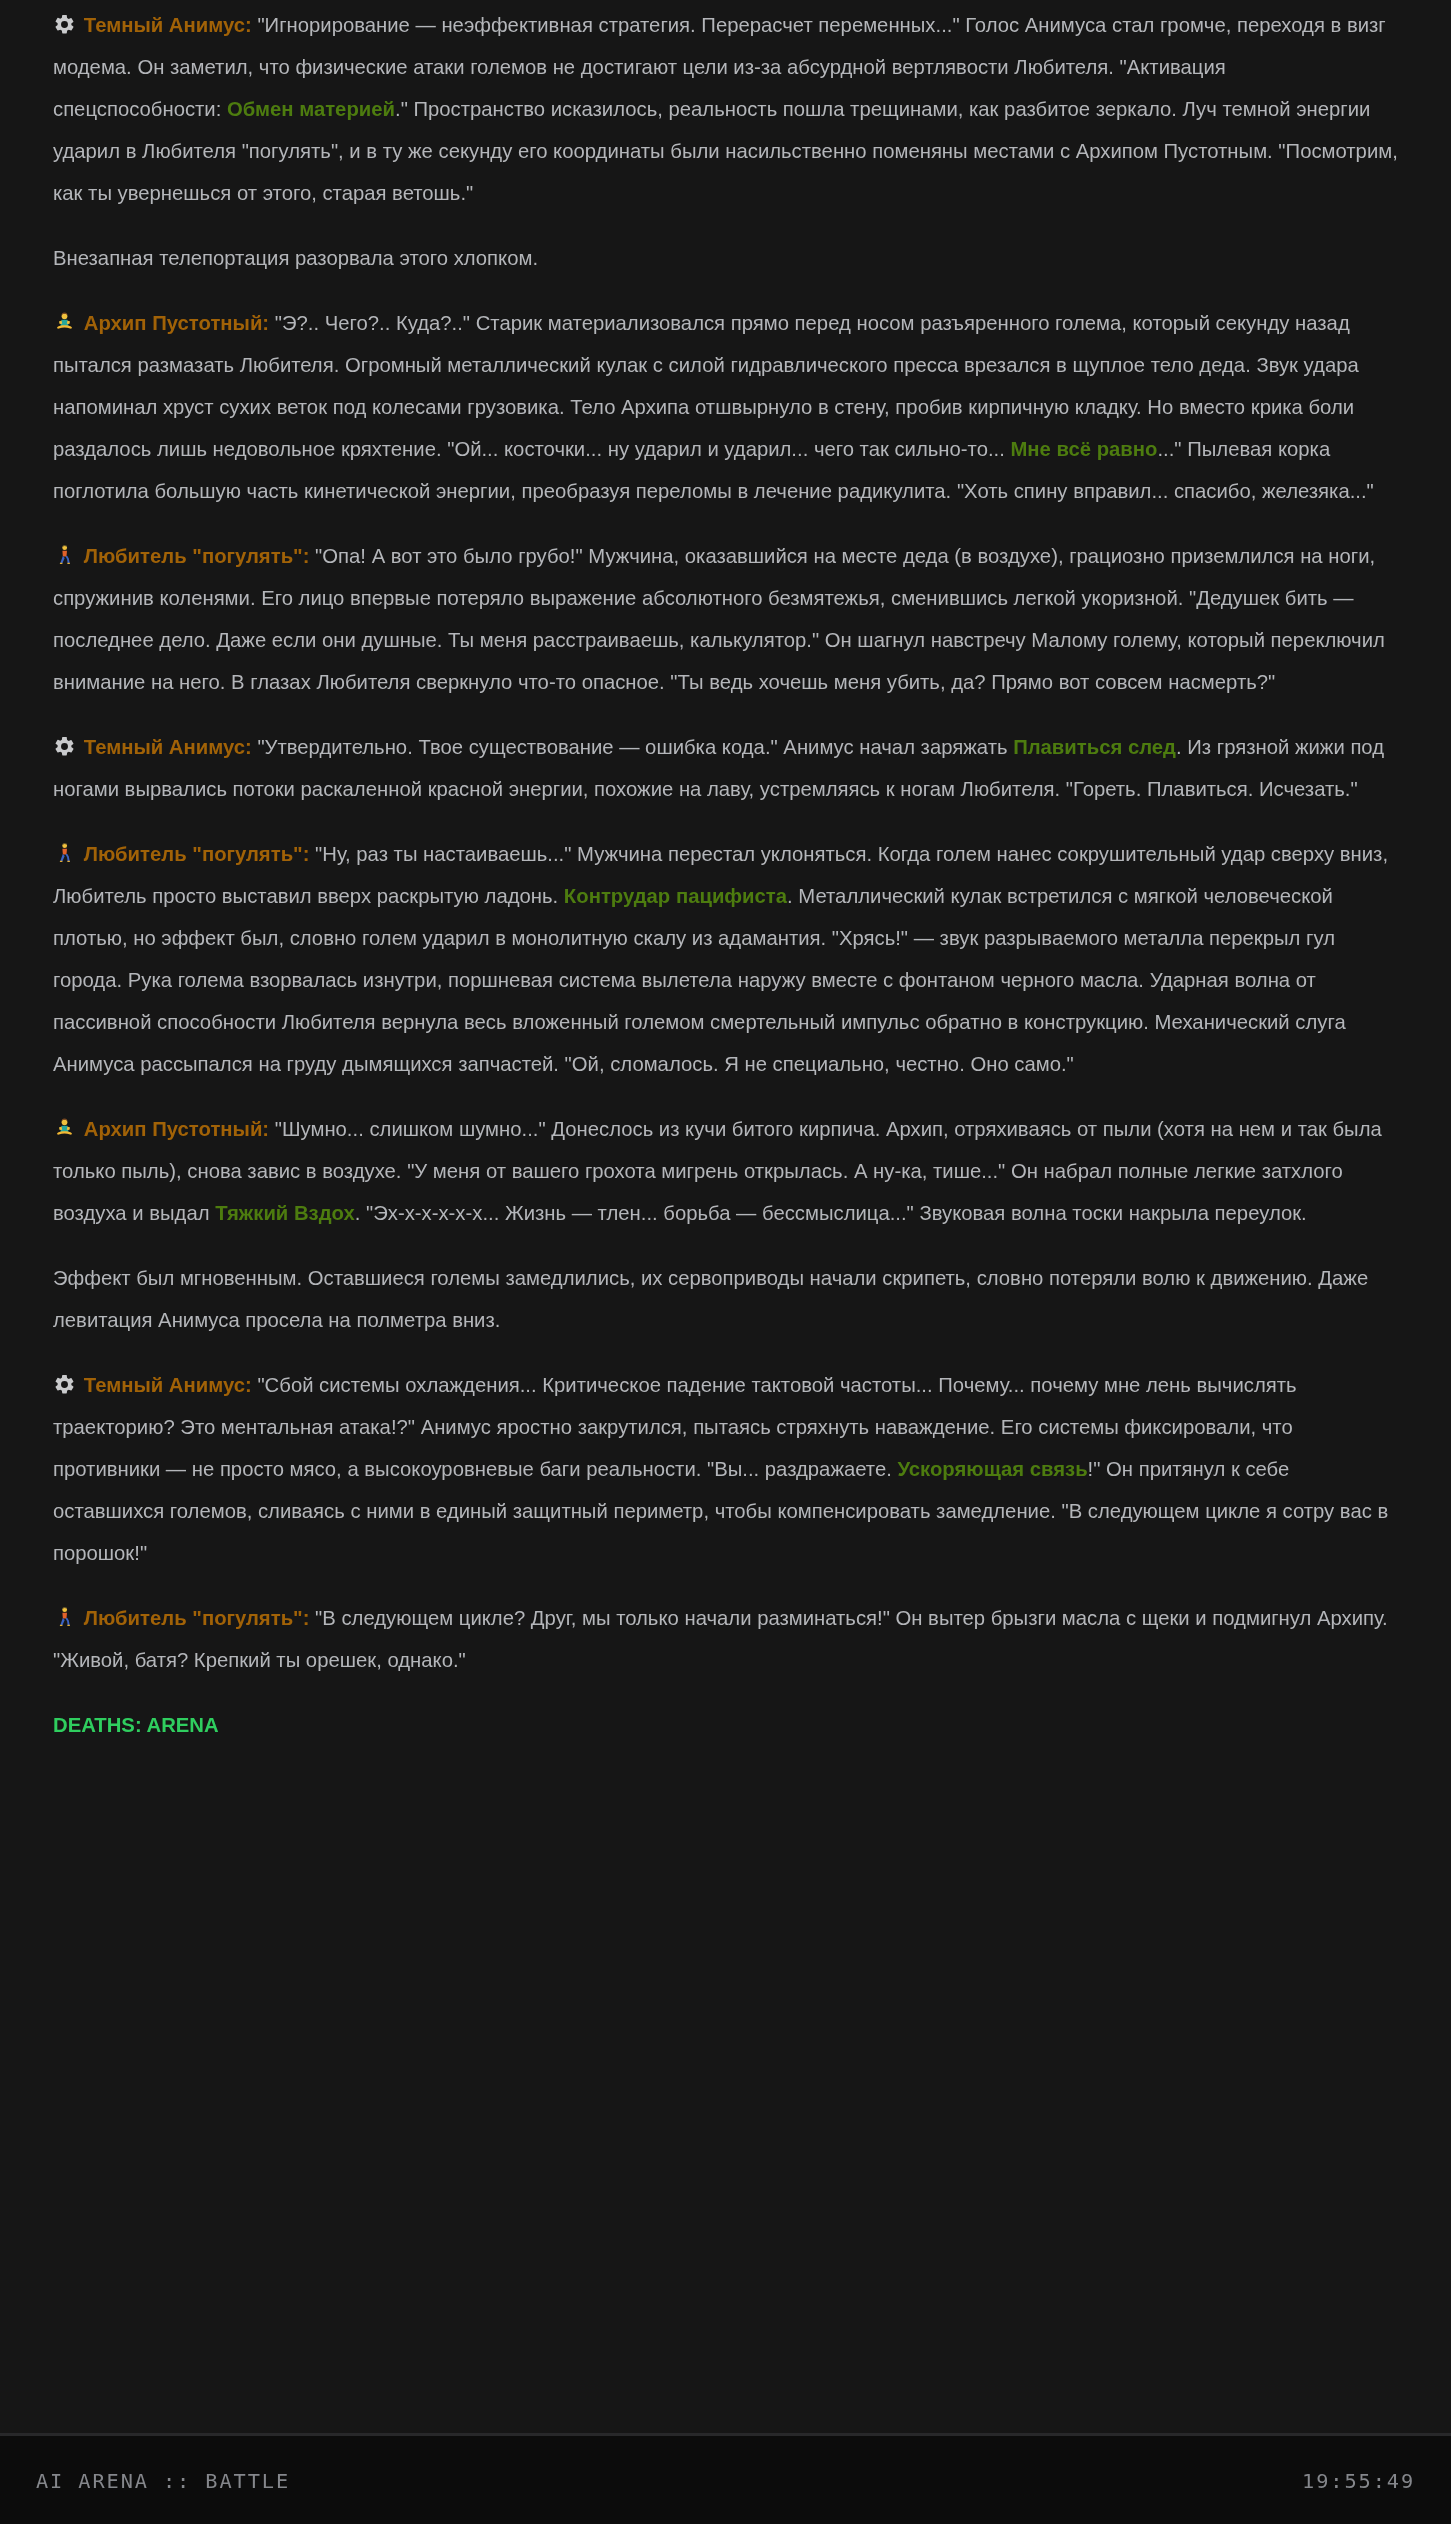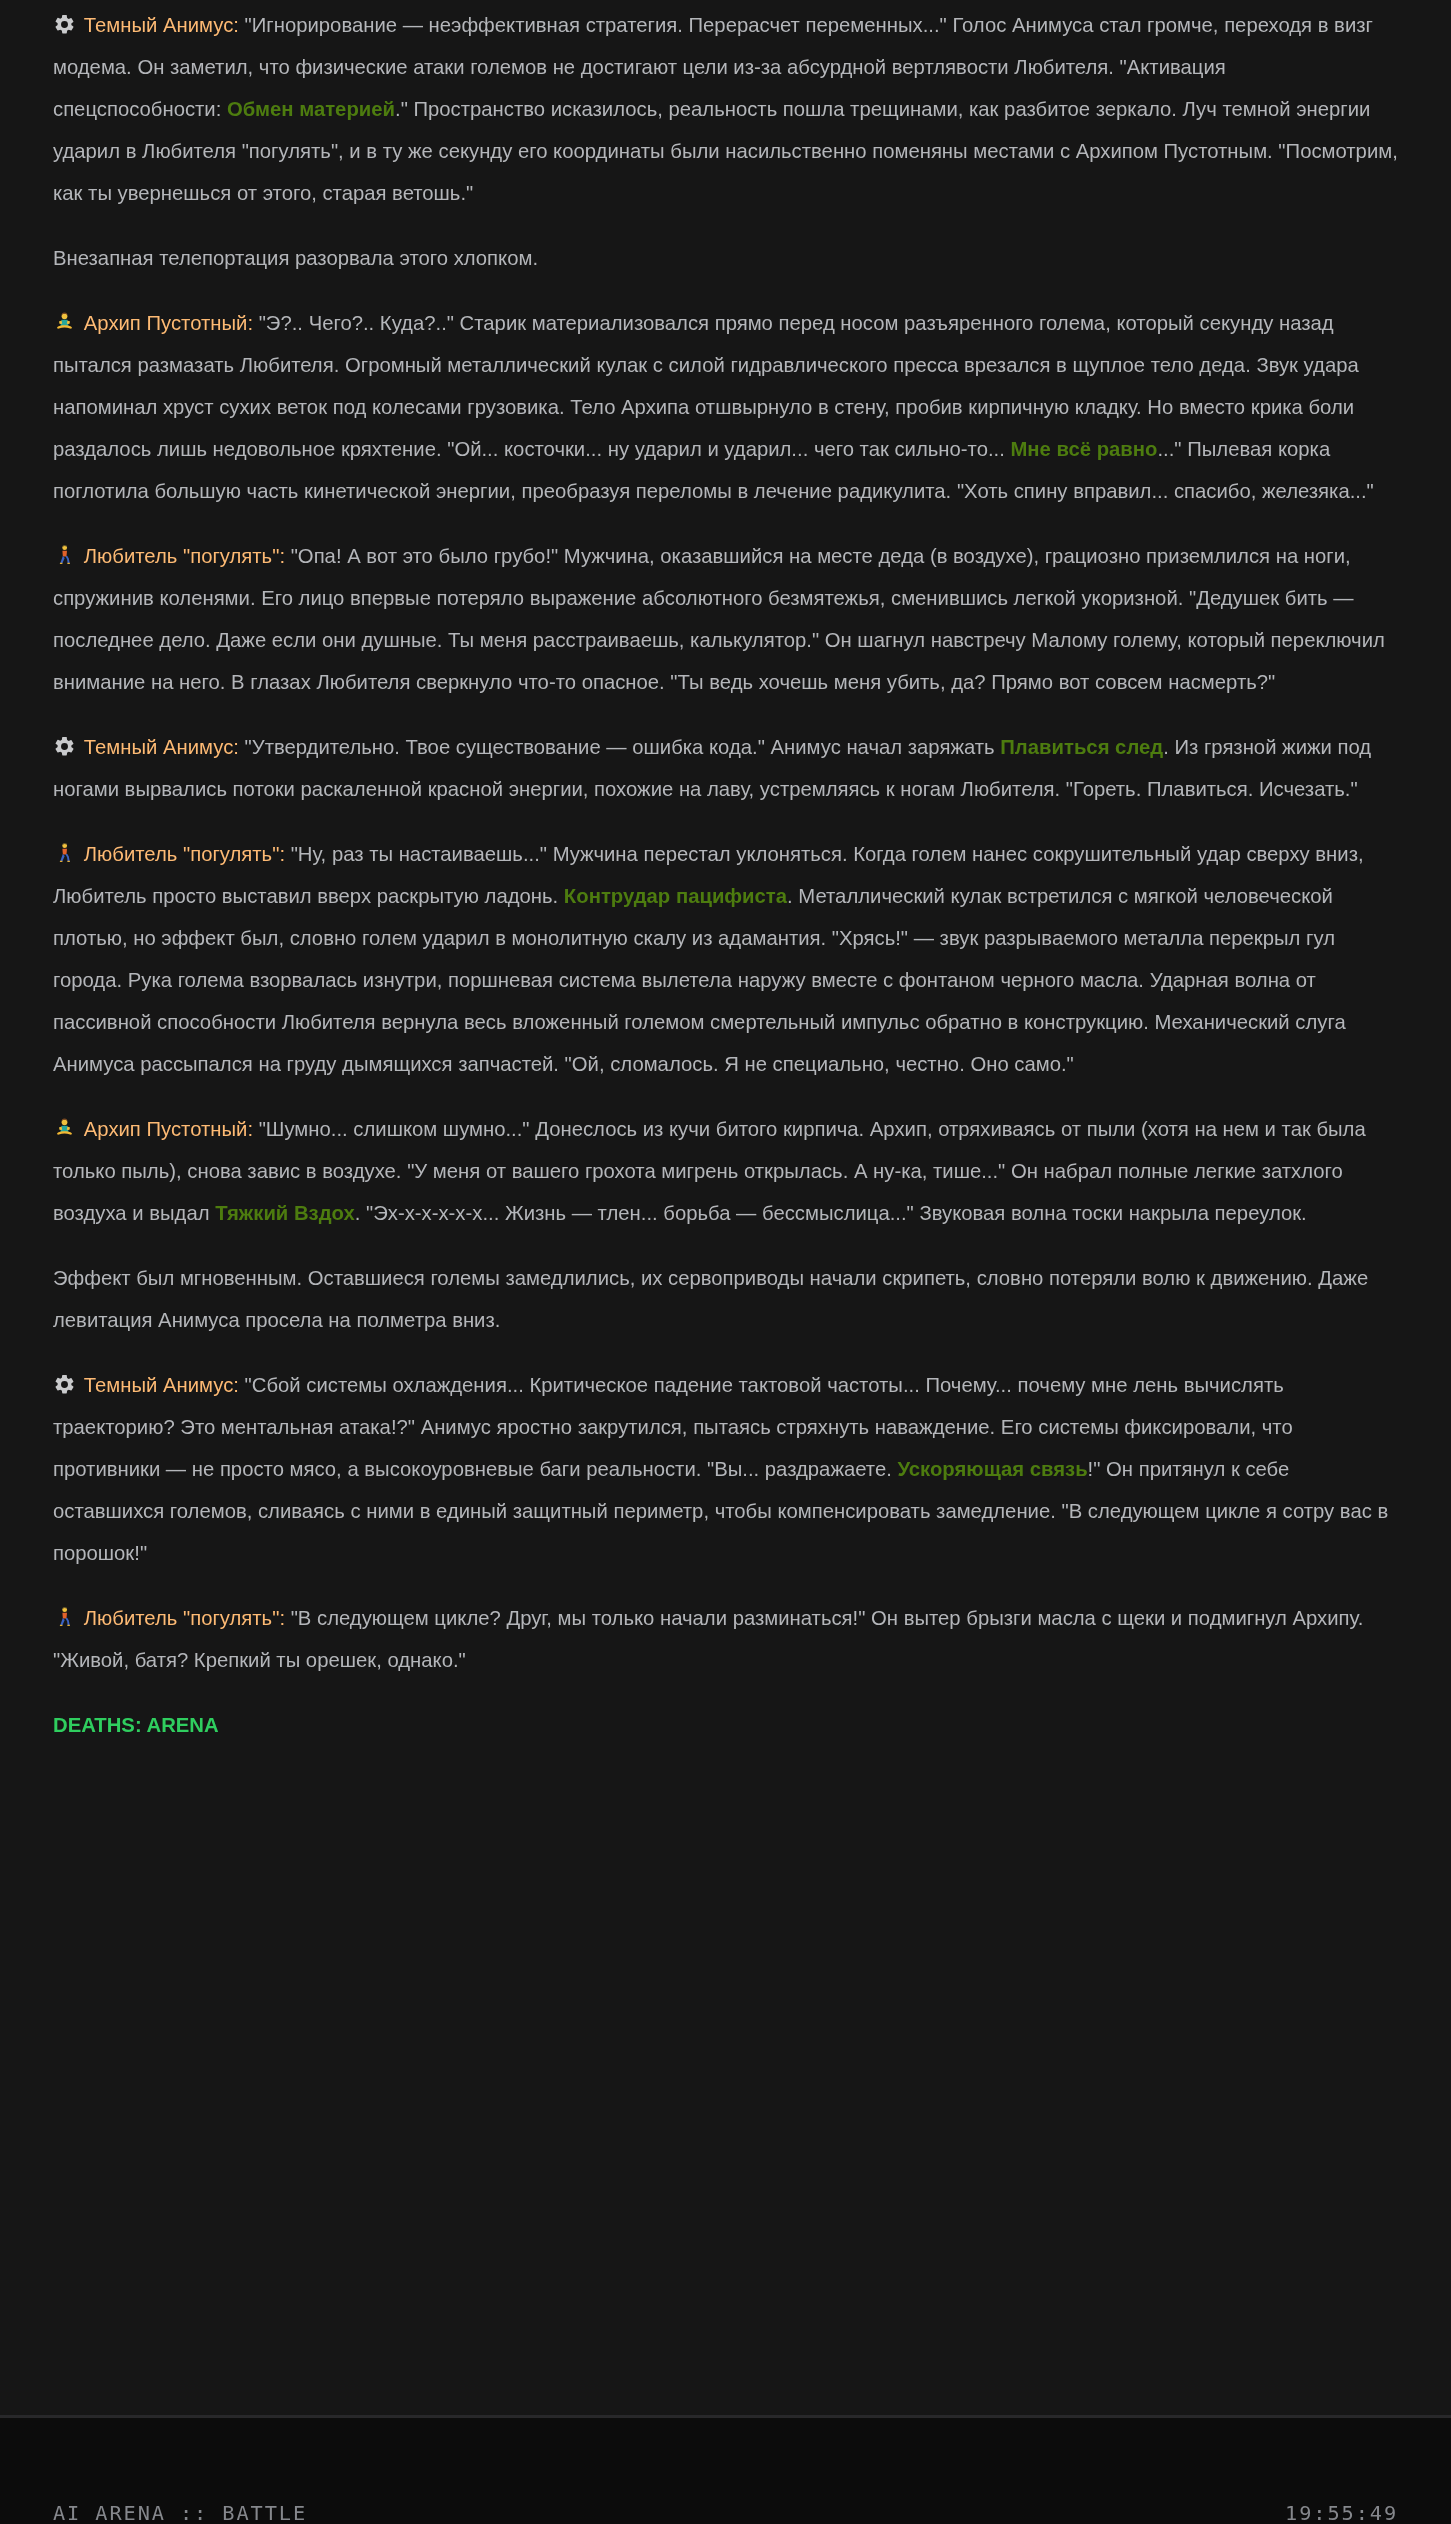--- a/index.html
+++ b/index.html
@@ -12,22 +12,22 @@
     font-family: "Liberation Sans", "DejaVu Sans", sans-serif;
     color: #b4b6ba;
   }
   .log {
     padding: 3.9px 53px 0 53px;
     font-size: 20.3px;
     line-height: 42px;
   }
   .para { margin: 0 0 23px 0; }
   .speaker {
-    color: #fdba74;
-    font-weight: normal;
+    color: #a16207;
+    font-weight: bold;
     margin-top: 24px;
   }
   .ability {
     color: #4d7c0f;
     font-weight: bold;
   }
   .icon-wrap {
     display: inline-block;
     width: 25px;
     height: 23px;
@@ -38,27 +38,27 @@
   .deaths {
     margin: 0;
     color: #2fce5f;
     font-weight: bold;
     font-size: 20.3px;
     line-height: 42px;
   }
   .status-bar {
     position: absolute;
     left: 0; right: 0; bottom: 0;
-    height: 110px;
+    height: 92px;
     background: #0c0c0c;
     border-top: 3.9px solid #28282a;
     display: flex;
-    align-items: flex-end;
+    align-items: center;
     justify-content: space-between;
-    padding: 0 53px;
+    padding: 0 36px;
     box-sizing: border-box;
     font-family: "DejaVu Sans Mono", "Liberation Mono", monospace;
     font-size: 20.3px;
     letter-spacing: 1.9px;
     color: #85878c;
   }
 </style>
 </head>
 <body>
 

